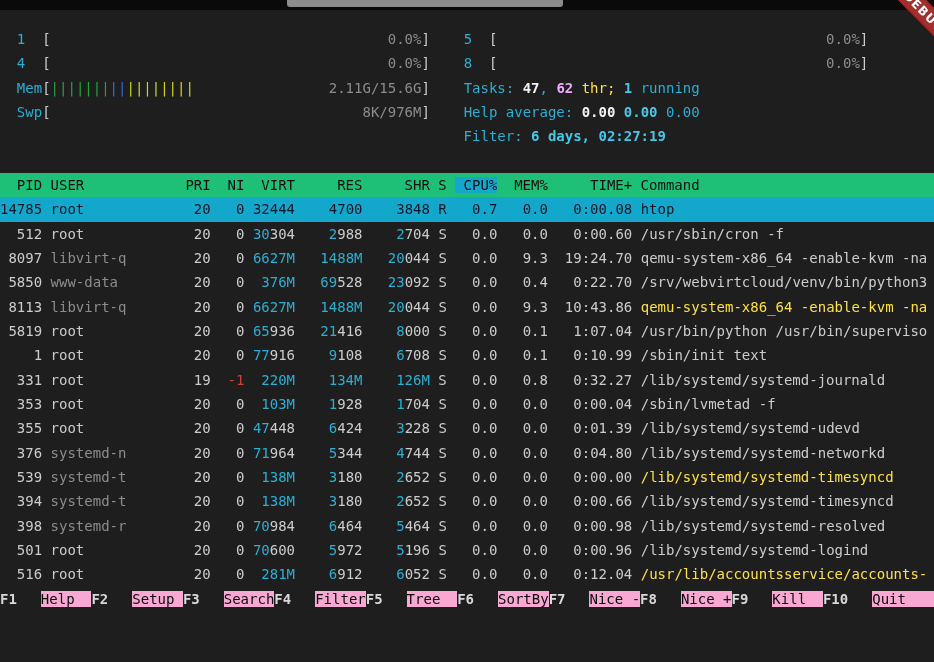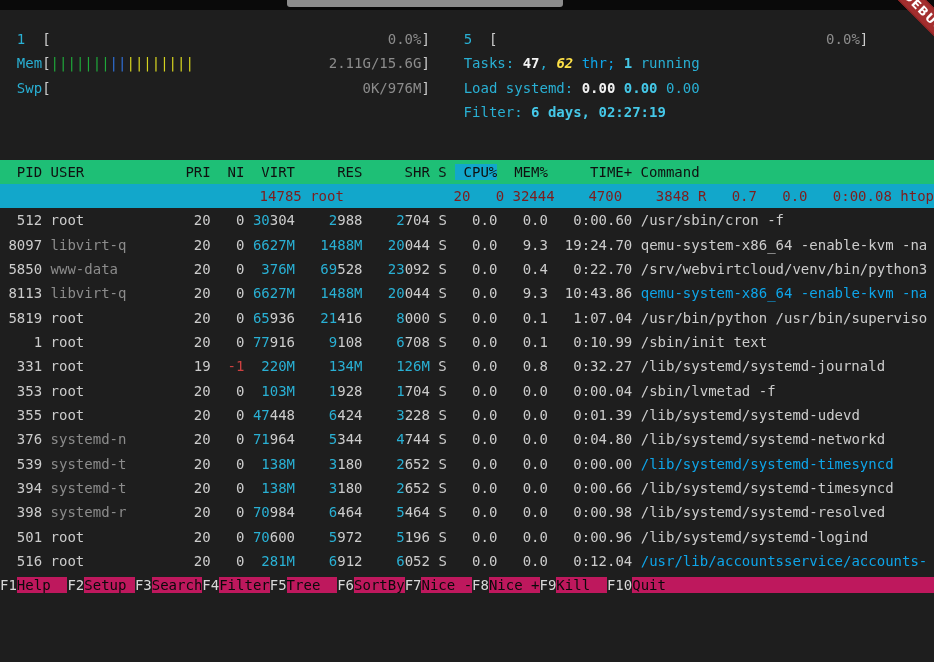--- a/index.html
+++ b/index.html
@@ -11,46 +11,47 @@
           font-family:"DejaVu Sans","Liberation Sans",sans-serif;font-weight:bold;font-size:12px;
           text-align:center;transform:rotate(45deg);padding:3px 0;letter-spacing:1px;z-index:9;
           box-shadow:inset 0 0 0 1px #8c2424;}
   .term{position:absolute;left:0;top:27px;width:934px;}
   .row{height:24.33px;line-height:24.33px;white-space:pre;overflow:hidden;}
   .w  {color:#cccccc;}
   .dim{color:#8c8c8c;margin-top:44px;}
   .cy {color:#29b0d4;}
   .cyb{color:#45c8e8;font-weight:bold;}
   .wb {color:#f2f2f2;font-weight:bold;}
-  .gr {color:#0ea5e9;}
-  .grb{color:#fde047;font-weight:bold;font-style:italic;}
+  .gr {color:#fde047;}
+  .grb{color:#f0abfc;font-weight:bold;}
   .red{color:#cd4040;}
   .mg {color:#1fa83a;}
   .mb {color:#2f6fd6;}
   .my {color:#d5d320;}
-  .hdr{background:#1ebf76;color:#101010;margin-top:11px;}
+  .hdr{background:#1ebf76;color:#101010;}
   .hdr .sort{background:#12a7cb;}
-  .sel{background:#12a7cb;color:#7f1d1d;text-align:right;}
-  .fk .k{color:#d8d8d8;}
-  .fk .l{background:#be185d;color:#0a0a0a;}
+  .sel{background:#12a7cb;color:#0f172a;}
+  .fk .k{color:#d8d8d8;font-weight:bold;}
+  .fk .l{background:#f9a8d4;color:#0a0a0a;margin-left:24px;}
 </style>
 </head>
 <body>
 
 <div class="screen">
   <div class="topbar">
     <div class="toptab"></div>
   </div>
   <div class="ribbon">
     <span>DEBUG</span>
   </div>
   <div class="term" id="term">
       <div class="row"><span>  </span><span class="cy">1</span><span>  </span><span class="w">[</span><span>                                        </span><span class="dim">0.0%</span><span class="w">]</span><span>    </span><span class="cy">5</span><span>  </span><span class="w">[</span><span>                                       </span><span class="dim">0.0%</span><span class="w">]</span></div>
+      <div class="row"><span>  </span><span class="cy">4</span><span>  </span><span class="w">[</span><span>                                        </span><span class="dim">0.0%</span><span class="w">]</span><span>    </span><span class="cy">8</span><span>  </span><span class="w">[</span><span>                                       </span><span class="dim">0.0%</span><span class="w">]</span></div>
       <div class="row"><span>  </span><span class="cy">Mem</span><span class="w">[</span><span class="mg">|||||||</span><span class="mb">||</span><span class="my">||||||||</span><span>                </span><span class="dim">2.11G/15.6G</span><span class="w">]</span><span>    </span><span class="cy">Tasks: </span><span class="wb">47</span><span class="cy">, </span><span class="grb">62</span><span class="gr"> thr; </span><span class="cyb">1</span><span class="cy"> running</span></div>
-      <div class="row"><span>  </span><span class="cy">Swp</span><span class="w">[</span><span>                                     </span><span class="dim">0K/976M</span><span class="w">]</span><span>    </span><span class="cy">Load systemd: </span><span class="wb">0.00</span><span> </span><span class="cyb">0.00</span><span> </span><span class="cy">0.00</span></div>
+      <div class="row"><span>  </span><span class="cy">Swp</span><span class="w">[</span><span>                                     </span><span class="dim">8K/976M</span><span class="w">]</span><span>    </span><span class="cy">Help average: </span><span class="wb">0.00</span><span> </span><span class="cyb">0.00</span><span> </span><span class="cy">0.00</span></div>
       <div class="row"><span>                                                       </span><span class="cy">Filter: </span><span class="cyb">6 days, 02:27:19</span></div>
       <div class="row"></div>
       <div class="row hdr"><span>  PID USER            PRI  NI  VIRT     RES     SHR S </span><span class="sort"> CPU%</span><span>  MEM%     TIME+ Command                           </span></div>
       <div class="row sel"><span>14785 </span><span>root            </span><span> 20</span><span>   </span><span>0</span><span> </span><span>32444</span><span>    </span><span>4700</span><span>    </span><span>3848</span><span> R</span><span>   0.7</span><span>   0.0</span><span>   0:00.08</span><span> </span><span>htop</span></div>
       <div class="row"><span class="w">  512 </span><span class="w">root            </span><span class="w"> 20</span><span class="w">   </span><span class="w">0</span><span class="w"> </span><span class="cy">30</span><span class="w">304</span><span class="w">    </span><span class="cy">2</span><span class="w">988</span><span class="w">    </span><span class="cy">2</span><span class="w">704</span><span class="w"> S</span><span class="w">   0.0</span><span class="w">   0.0</span><span class="w">   0:00.60</span><span class="w"> </span><span class="w">/usr/sbin/cron -f</span></div>
       <div class="row"><span class="w"> 8097 </span><span class="dim">libvirt-q       </span><span class="w"> 20</span><span class="w">   </span><span class="w">0</span><span class="w"> </span><span class="cy">6627M</span><span class="w">   </span><span class="cy">1488M</span><span class="w">   </span><span class="cy">20</span><span class="w">044</span><span class="w"> S</span><span class="w">   0.0</span><span class="w">   9.3</span><span class="w">  19:24.70</span><span class="w"> </span><span class="w">qemu-system-x86_64 -enable-kvm -na</span></div>
       <div class="row"><span class="w"> 5850 </span><span class="dim">www-data        </span><span class="w"> 20</span><span class="w">   </span><span class="w">0</span><span class="w">  </span><span class="cy">376M</span><span class="w">   </span><span class="cy">69</span><span class="w">528</span><span class="w">   </span><span class="cy">23</span><span class="w">092</span><span class="w"> S</span><span class="w">   0.0</span><span class="w">   0.4</span><span class="w">   0:22.70</span><span class="w"> </span><span class="w">/srv/webvirtcloud/venv/bin/python3</span></div>
       <div class="row"><span class="w"> 8113 </span><span class="dim">libvirt-q       </span><span class="w"> 20</span><span class="w">   </span><span class="w">0</span><span class="w"> </span><span class="cy">6627M</span><span class="w">   </span><span class="cy">1488M</span><span class="w">   </span><span class="cy">20</span><span class="w">044</span><span class="w"> S</span><span class="w">   0.0</span><span class="w">   9.3</span><span class="w">  10:43.86</span><span class="w"> </span><span class="gr">qemu-system-x86_64 -enable-kvm -na</span></div>
       <div class="row"><span class="w"> 5819 </span><span class="w">root            </span><span class="w"> 20</span><span class="w">   </span><span class="w">0</span><span class="w"> </span><span class="cy">65</span><span class="w">936</span><span class="w">   </span><span class="cy">21</span><span class="w">416</span><span class="w">    </span><span class="cy">8</span><span class="w">000</span><span class="w"> S</span><span class="w">   0.0</span><span class="w">   0.1</span><span class="w">   1:07.04</span><span class="w"> </span><span class="w">/usr/bin/python /usr/bin/superviso</span></div>
       <div class="row"><span class="w">    1 </span><span class="w">root            </span><span class="w"> 20</span><span class="w">   </span><span class="w">0</span><span class="w"> </span><span class="cy">77</span><span class="w">916</span><span class="w">    </span><span class="cy">9</span><span class="w">108</span><span class="w">    </span><span class="cy">6</span><span class="w">708</span><span class="w"> S</span><span class="w">   0.0</span><span class="w">   0.1</span><span class="w">   0:10.99</span><span class="w"> </span><span class="w">/sbin/init text</span></div>

